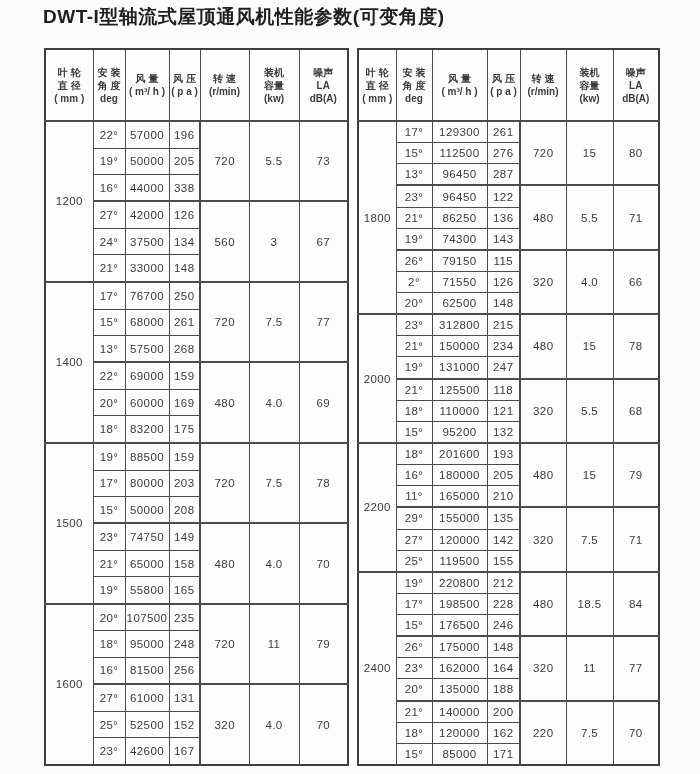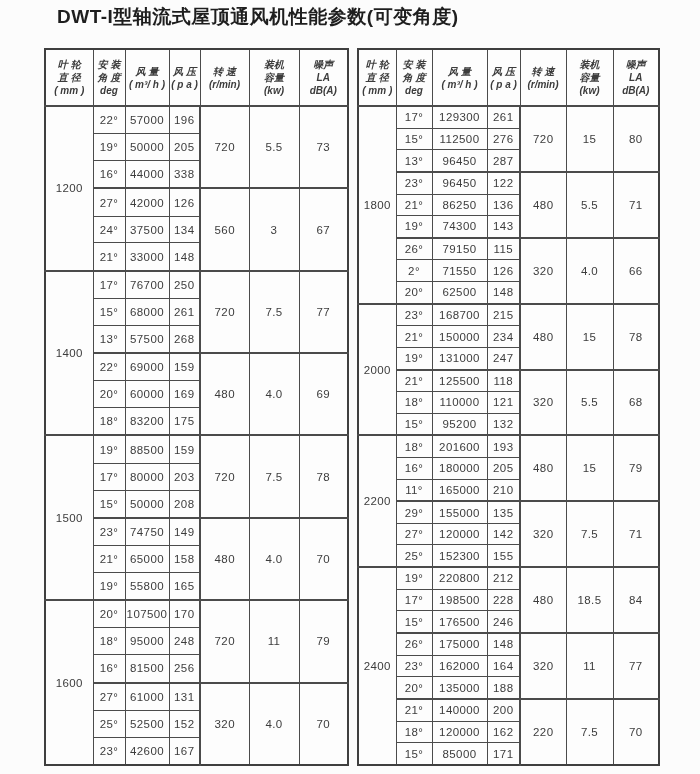--- a/index.html
+++ b/index.html
@@ -3,38 +3,38 @@
 <meta charset="utf-8">
 <style>
   html,body{margin:0;padding:0;}
   body{
     width:700px;height:774px;position:relative;
     background:#fcfcfc;
     font-family:"Liberation Sans","DejaVu Sans",sans-serif;
     overflow:hidden;
   }
   .page-title{
-    position:absolute;left:57px;top:4px;
+    position:absolute;left:43px;top:4px;
     font-size:19px;font-weight:bold;color:#1e1e1e;
     letter-spacing:0.5px;white-space:nowrap;
   }
   table.spec-table{
     position:absolute;top:48px;height:718px;
     border-collapse:collapse;table-layout:fixed;
     background:#fdfdfd;
     border:2px solid #3f3f3f;
   }
   table.spec-table.left{left:44px;width:303px;}
   table.spec-table.right{left:357px;width:301px;}
   .spec-table th,.spec-table td{
     border:1px solid #4b4b4b;
     text-align:center;vertical-align:middle;
     color:#3c3c3c;padding:0;overflow:hidden;
   }
-  .spec-table thead tr{height:57px;font-style:italic;}
+  .spec-table thead tr{height:72px;}
   .spec-table th{
     font-size:10px;font-weight:bold;line-height:1.3;
     white-space:pre-line;border-bottom-width:2px;
   }
   .spec-table td{font-size:11.5px;letter-spacing:0.4px;}
   .spec-table td.pressure{border-right-width:2px;margin-left:12px;}
   .spec-table tr.group-first td,
   .spec-table tr.section-first td{border-top-width:2px;}
 </style>
 </head>
@@ -183,21 +183,21 @@
       </tr>
       <tr>
         <td class="angle">19°</td>
         <td class="volume">55800</td>
         <td class="pressure">165</td>
       </tr>
       <tr class="section-first">
         <td class="diameter" rowspan="6">1600</td>
         <td class="angle">20°</td>
         <td class="volume">107500</td>
-        <td class="pressure">170</td>
+        <td class="pressure">235</td>
         <td class="speed" rowspan="3">720</td>
         <td class="capacity" rowspan="3">11</td>
         <td class="noise" rowspan="3">79</td>
       </tr>
       <tr>
         <td class="angle">18°</td>
         <td class="volume">95000</td>
         <td class="pressure">248</td>
       </tr>
       <tr>
@@ -310,21 +310,21 @@
         <td class="pressure">126</td>
       </tr>
       <tr>
         <td class="angle">20°</td>
         <td class="volume">62500</td>
         <td class="pressure">148</td>
       </tr>
       <tr class="section-first">
         <td class="diameter" rowspan="6">2000</td>
         <td class="angle">23°</td>
-        <td class="volume">168700</td>
+        <td class="volume">312800</td>
         <td class="pressure">215</td>
         <td class="speed" rowspan="3">480</td>
         <td class="capacity" rowspan="3">15</td>
         <td class="noise" rowspan="3">78</td>
       </tr>
       <tr>
         <td class="angle">21°</td>
         <td class="volume">150000</td>
         <td class="pressure">234</td>
       </tr>
@@ -378,21 +378,21 @@
         <td class="capacity" rowspan="3">7.5</td>
         <td class="noise" rowspan="3">71</td>
       </tr>
       <tr>
         <td class="angle">27°</td>
         <td class="volume">120000</td>
         <td class="pressure">142</td>
       </tr>
       <tr>
         <td class="angle">25°</td>
-        <td class="volume">152300</td>
+        <td class="volume">119500</td>
         <td class="pressure">155</td>
       </tr>
       <tr class="section-first">
         <td class="diameter" rowspan="9">2400</td>
         <td class="angle">19°</td>
         <td class="volume">220800</td>
         <td class="pressure">212</td>
         <td class="speed" rowspan="3">480</td>
         <td class="capacity" rowspan="3">18.5</td>
         <td class="noise" rowspan="3">84</td>

